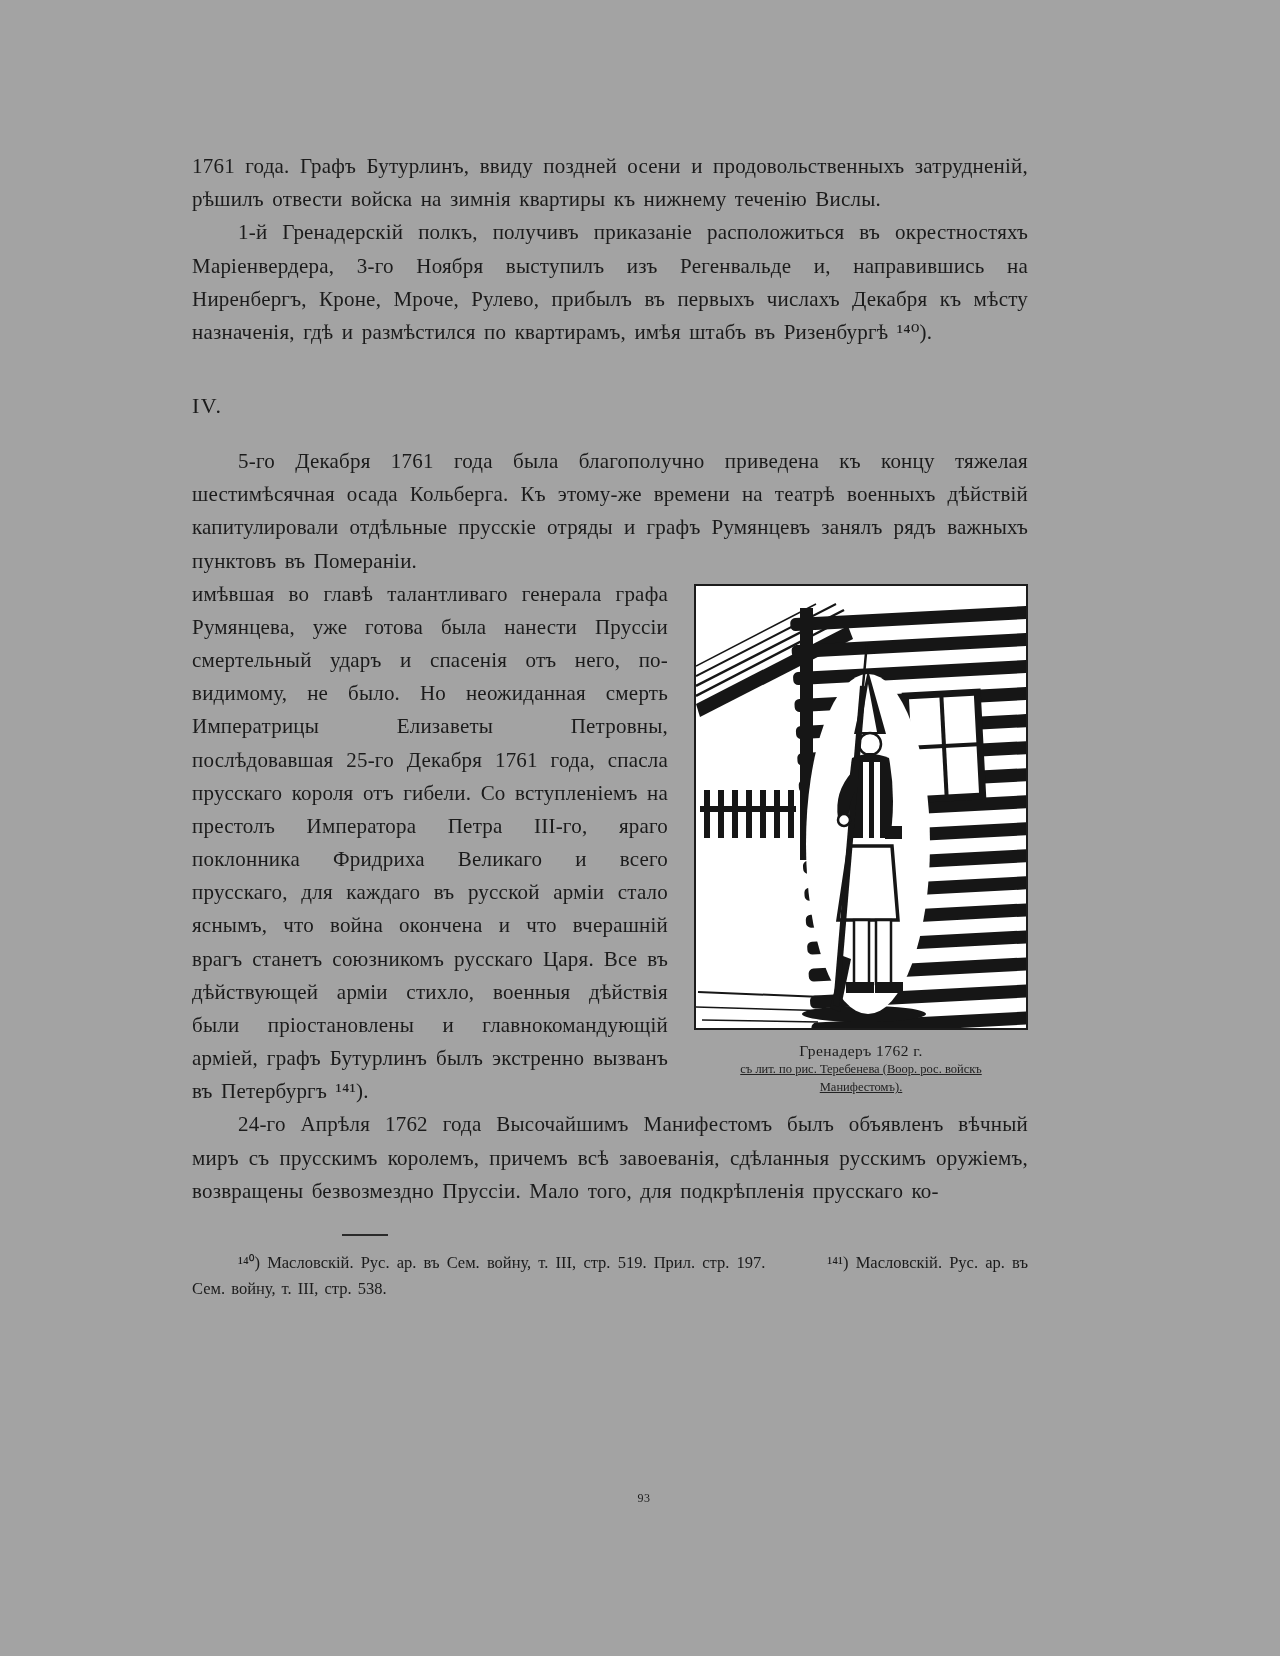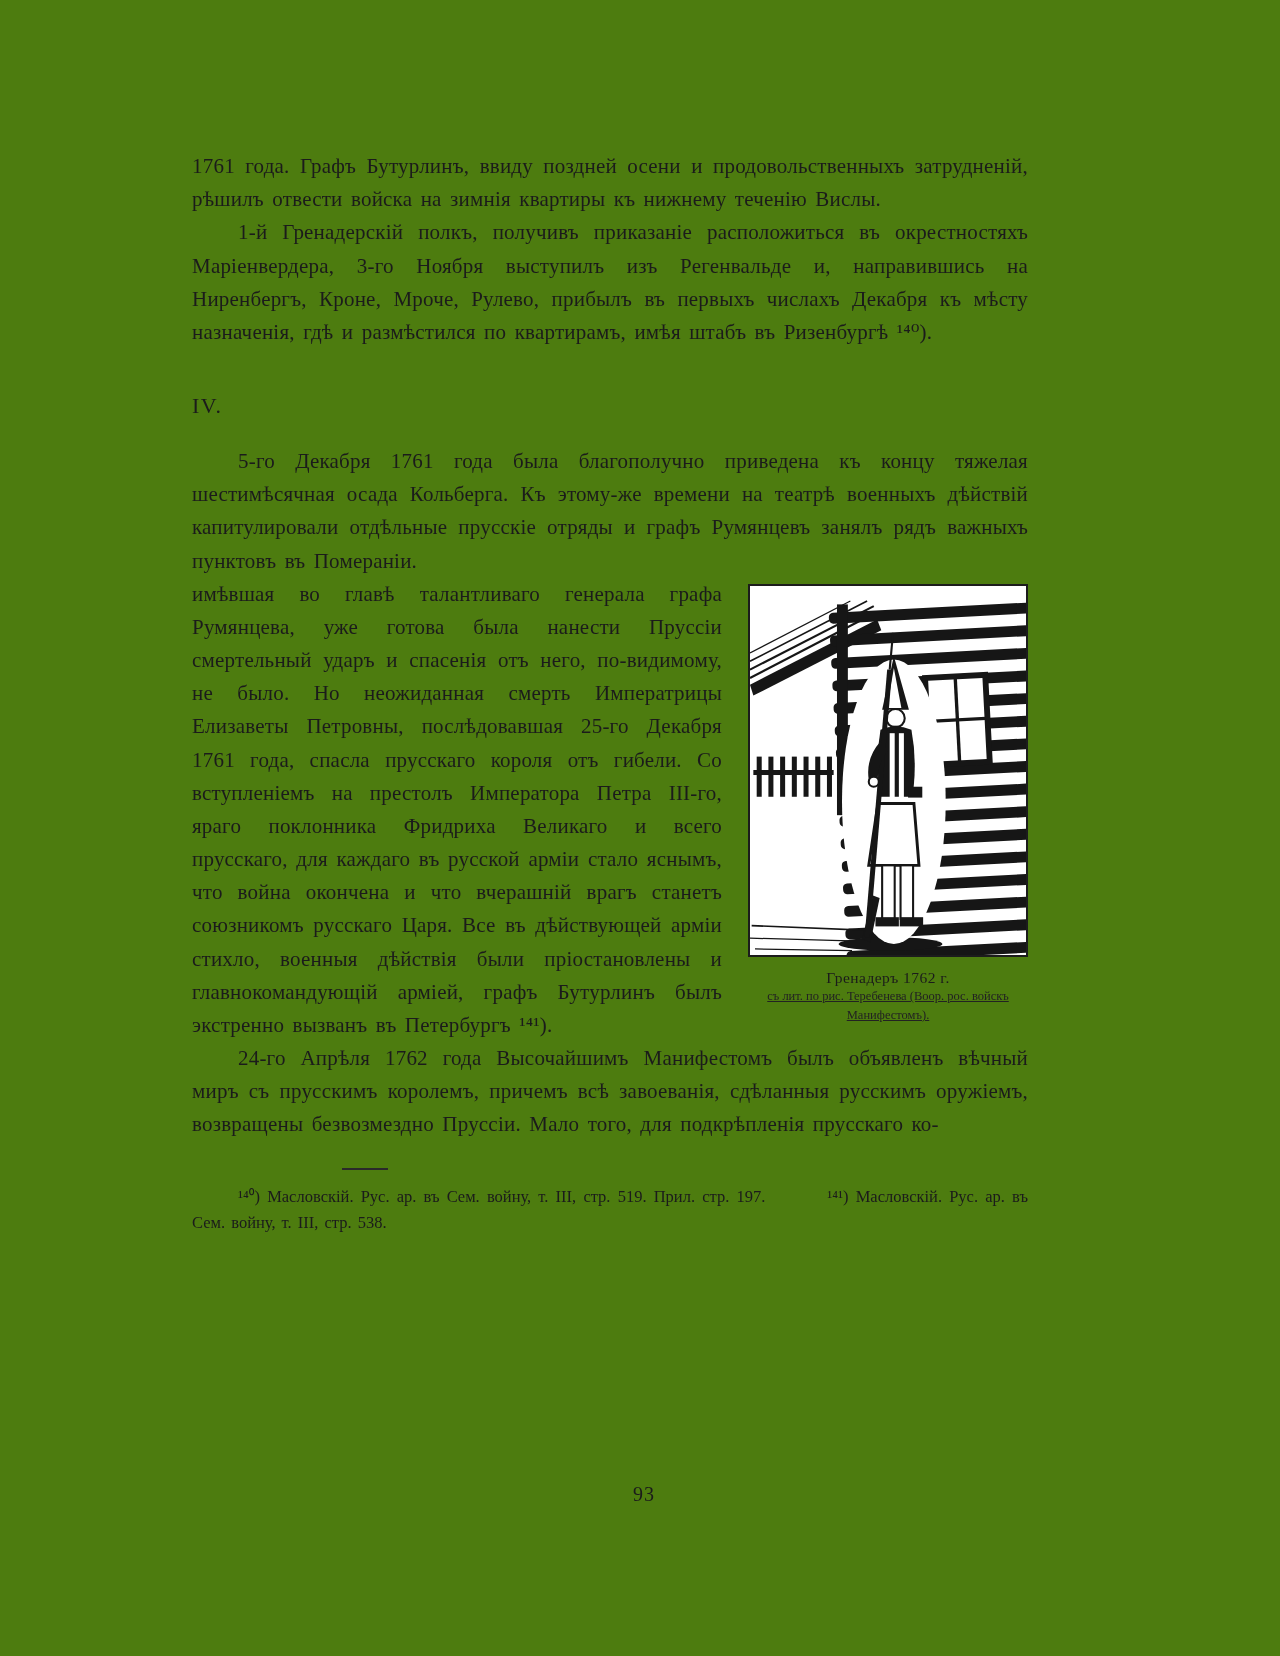--- a/index.html
+++ b/index.html
@@ -2,21 +2,21 @@
 <html lang="ru"><head>
 <meta charset="utf-8">
 <style>
   * { margin: 0; padding: 0; box-sizing: border-box; }
   html, body { background: #fbfbf8; }
   .page {
     position: relative;
     width: 1280px;
     height: 1656px;
     margin: 0 auto;
-    background: #4d7c0f;
+    background: #a3a3a3;
     color: #1b1b1b;
     font-family: "Liberation Serif", "DejaVu Serif", serif;
     overflow: hidden;
   }
   .content {
     padding: 150px 252px 0 192px;
   }
   .body-copy p {
     font-size: 21px;
     line-height: 1.58;
@@ -28,21 +28,21 @@
   .section-heading {
     text-align: left;
     font-size: 22px;
     font-weight: normal;
     letter-spacing: 1.5px;
     margin: 44px 0 26px 0;
   }
   
   .figure {
     float: right;
-    width: 280px;
+    width: 334px;
     margin: 6px 0 8px 26px;
   }
   .plate {
     border: 2px solid #1c1c1c;
     background: #ffffff;
   }
   .plate svg { display: block; width: 100%; height: auto; }
   .caption { text-align: center; margin-top: 12px; }
   .caption-title { font-size: 15.5px; letter-spacing: 0.03em; }
   .caption-sub { font-size: 12.5px; line-height: 1.5; color: #222; text-decoration: underline; }
@@ -61,21 +61,21 @@
     text-indent: 46px;
     word-spacing: 0.12em;
     font-family: Liberation Serif, serif;
   }
   .fn-gap { display: inline-block; width: 62px; }
   .page-number {
     position: absolute;
     left: 8px; right: 0;
     bottom: 150px;
     text-align: center;
-    font-size: 20px;
+    font-size: 12px;
     letter-spacing: 0.05em;
   }
 </style>
 </head>
 <body>
 
 <div class="page">
   <div class="content body-copy">
 
     <p>1761 года. Графъ Бутурлинъ, ввиду поздней осени и продовольственныхъ затрудненій, рѣшилъ отвести войска на зимнія квартиры къ нижнему теченію Вислы.</p>

